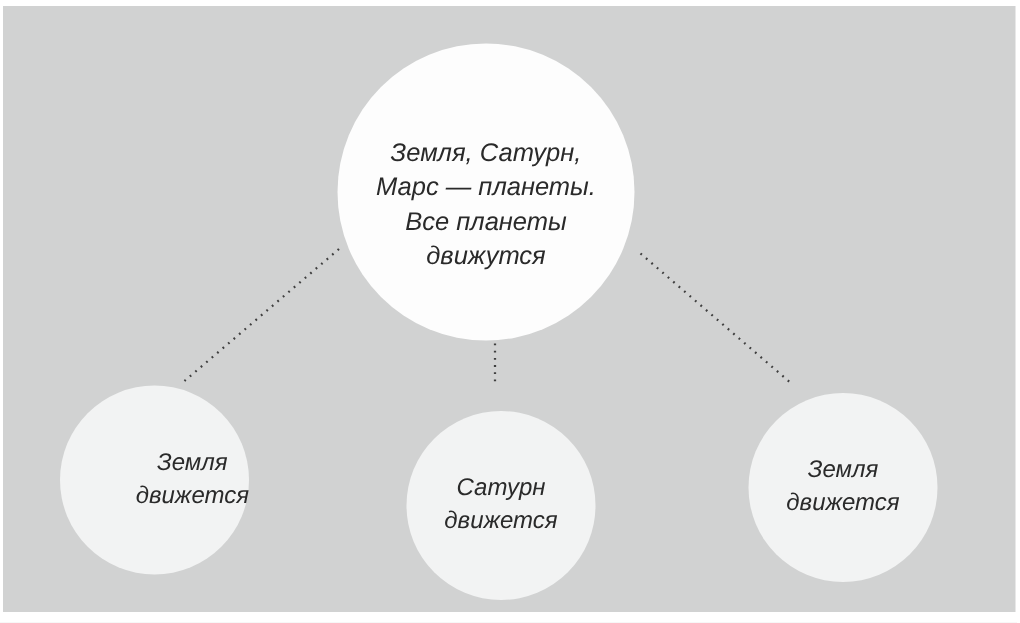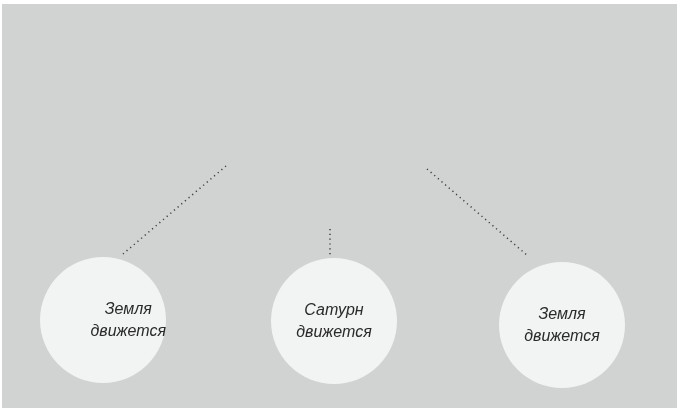--- a/index.html
+++ b/index.html
@@ -51,21 +51,21 @@
     width: 198px;
     height: 198px;
     background: var(--root-circle-bg, #fdfdfd);
   }
   .child-circle {
     width: 126px;
     height: 126px;
     background: var(--child-circle-bg, #f2f3f3);
   }
   .c1 { left: 40px;  top: 257px; justify-content: flex-end; }
-  .c2 { left: 271px; top: 258px; }
+  .c2 { left: 271px; top: 274px; }
   .c3 { left: 499px; top: 262px; }
   .node-text {
     font-style: italic;
     color: var(--text-color, #2a2a2a);
     white-space: pre-line;
   }
   .root-circle .node-text {
     font-size: 17px;
     line-height: 23px;
     transform: translateY(8px);
@@ -80,20 +80,26 @@
 
 <div class="canvas">
   <div class="panel"></div>
 
   <svg class="connectors" viewBox="0 0 680 415" xmlns="http://www.w3.org/2000/svg">
     <line x1="226" y1="166" x2="123" y2="254"></line>
     <line x1="330" y1="229" x2="330" y2="257"></line>
     <line x1="427" y1="169" x2="528" y2="256"></line>
   </svg>
 
+  <div class="circle root-circle">
+    <div class="node-text">Земля, Сатурн,
+Марс — планеты.
+Все планеты
+движутся</div>
+  </div>
 
   <div class="circle child-circle c1">
     <div class="node-text">Земля
 движется</div>
   </div>
 
   <div class="circle child-circle c2">
     <div class="node-text">Сатурн
 движется</div>
   </div>

